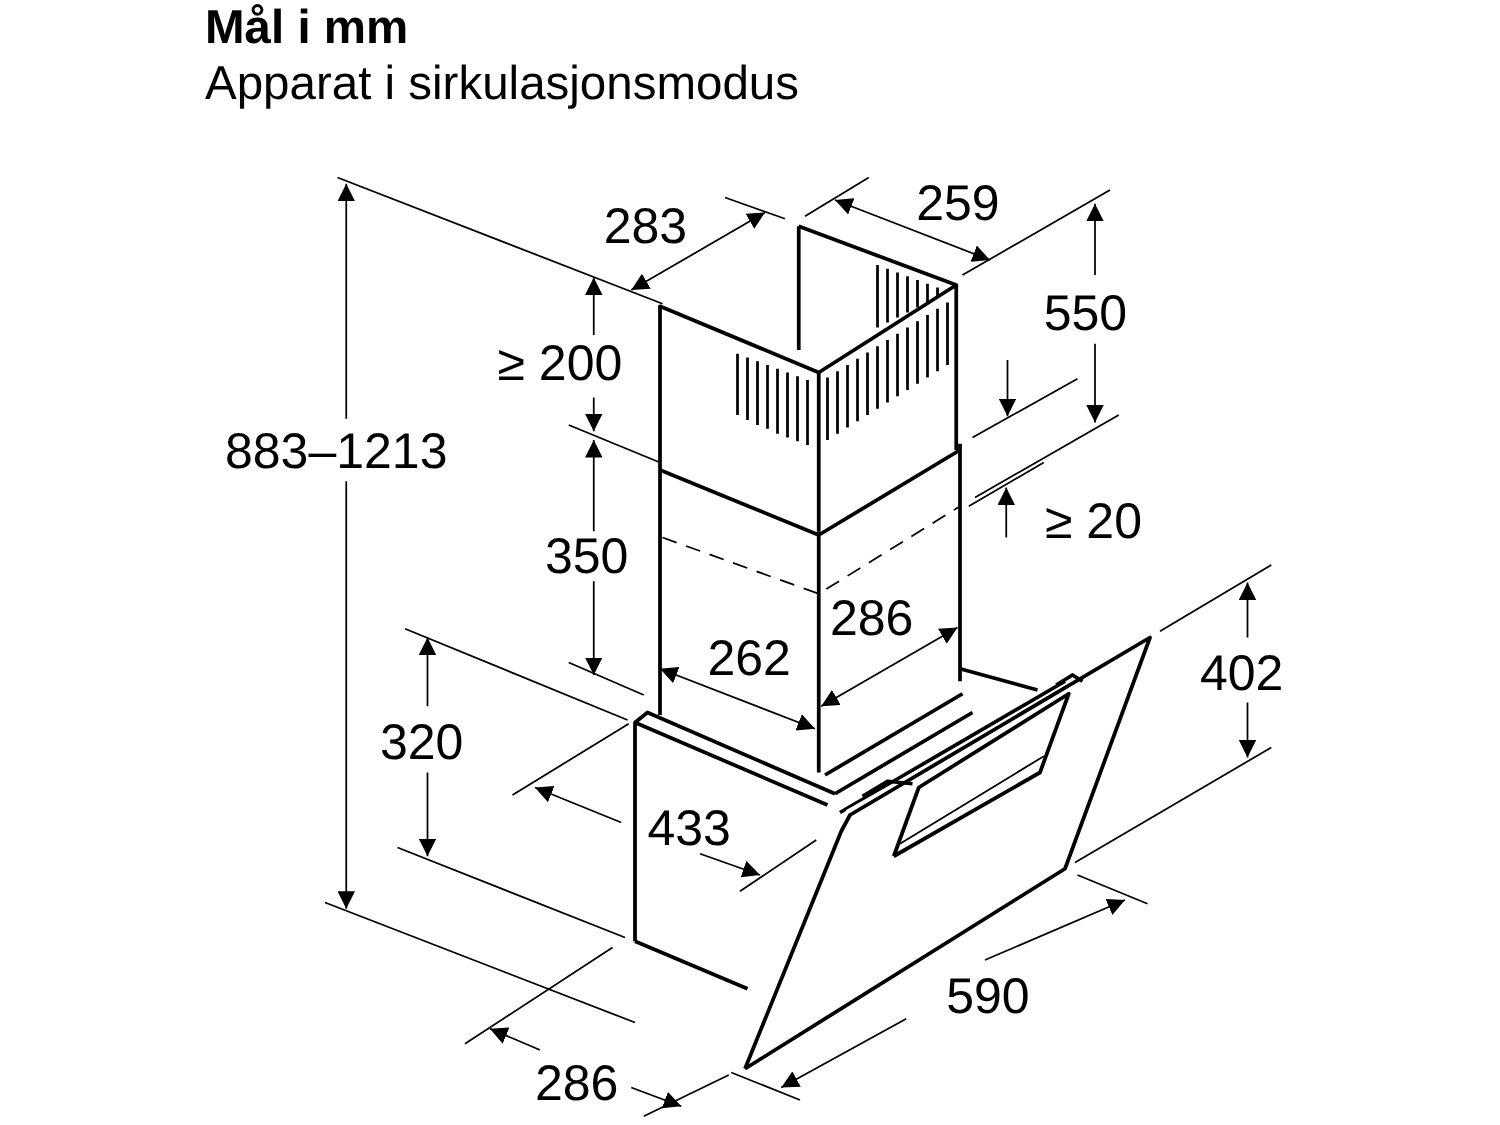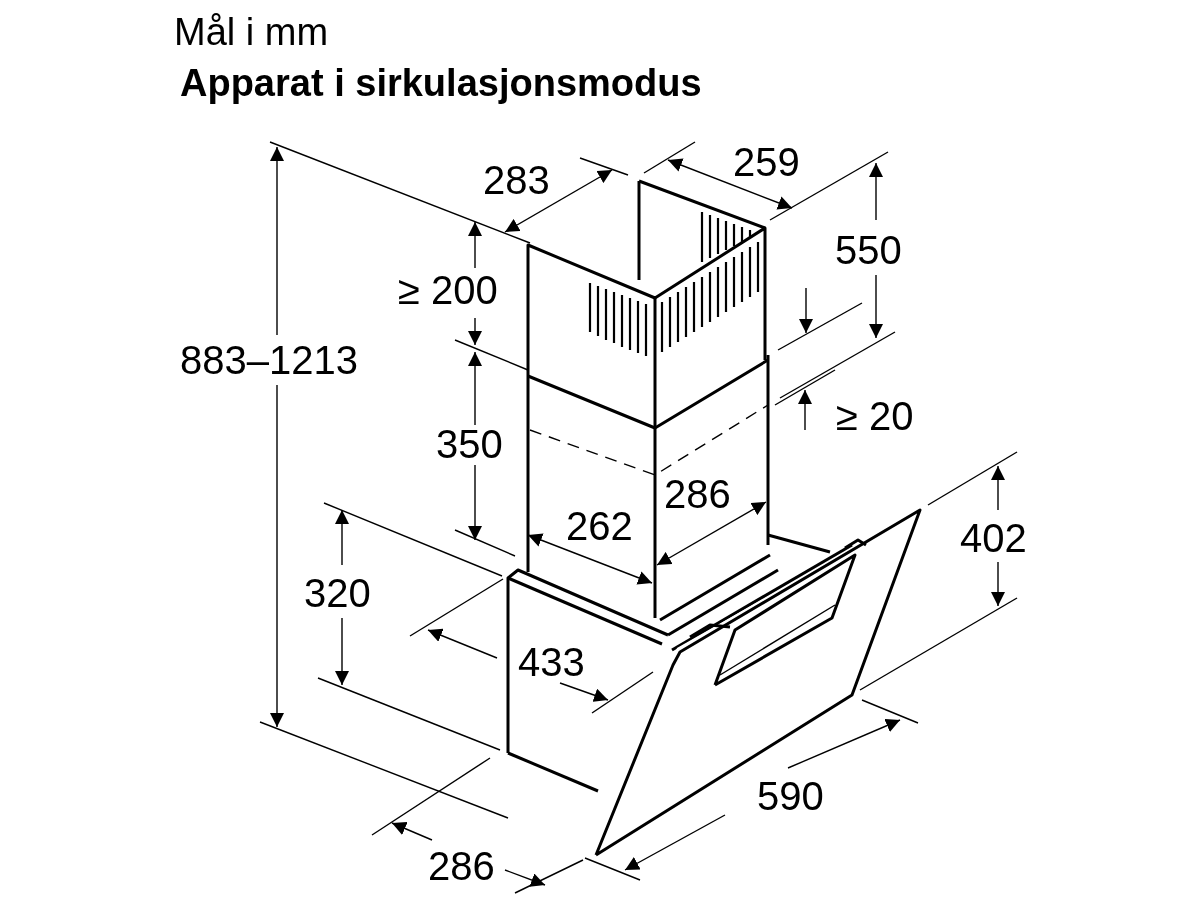--- a/index.html
+++ b/index.html
@@ -1,18 +1,18 @@
 <!DOCTYPE html>
 <html><head>
 <meta charset="utf-8">
 <style>
   html, body { margin: 0; padding: 0; background: #ffffff; }
   body { width: 1200px; height: 900px; position: relative; overflow: hidden; font-family: "Liberation Sans", sans-serif; color: #000; }
-  .title { position: absolute; left: 164px; top: 2px; font-size: 38px; line-height: 40px; font-weight: normal; margin: 10px; }
-  .subtitle { position: absolute; left: 164px; top: 46px; font-size: 38px; line-height: 42px; font-weight: bold; margin: 16px; }
+  .title { position: absolute; left: 164px; top: 2px; font-size: 38px; line-height: 40px; font-weight: bold; margin: 0; }
+  .subtitle { position: absolute; left: 164px; top: 46px; font-size: 38px; line-height: 42px; font-weight: normal; margin: 0; }
   svg { position: absolute; left: 0; top: 0; }
   .dim { font-family: "Liberation Sans", sans-serif; font-size: 40px; fill: #000; }
   .thick { stroke: #000; stroke-width: 3; fill: none; stroke-linejoin: round; }
   .thin { stroke: #000; stroke-width: 1.4; fill: none; }
   .vent { stroke: #000; stroke-width: 2.2; }
   .dash { stroke: #000; stroke-width: 1.4; stroke-dasharray: 12 8; fill: none; }
   .fill { fill: #fff; }
 </style>
 </head>
 <body>

